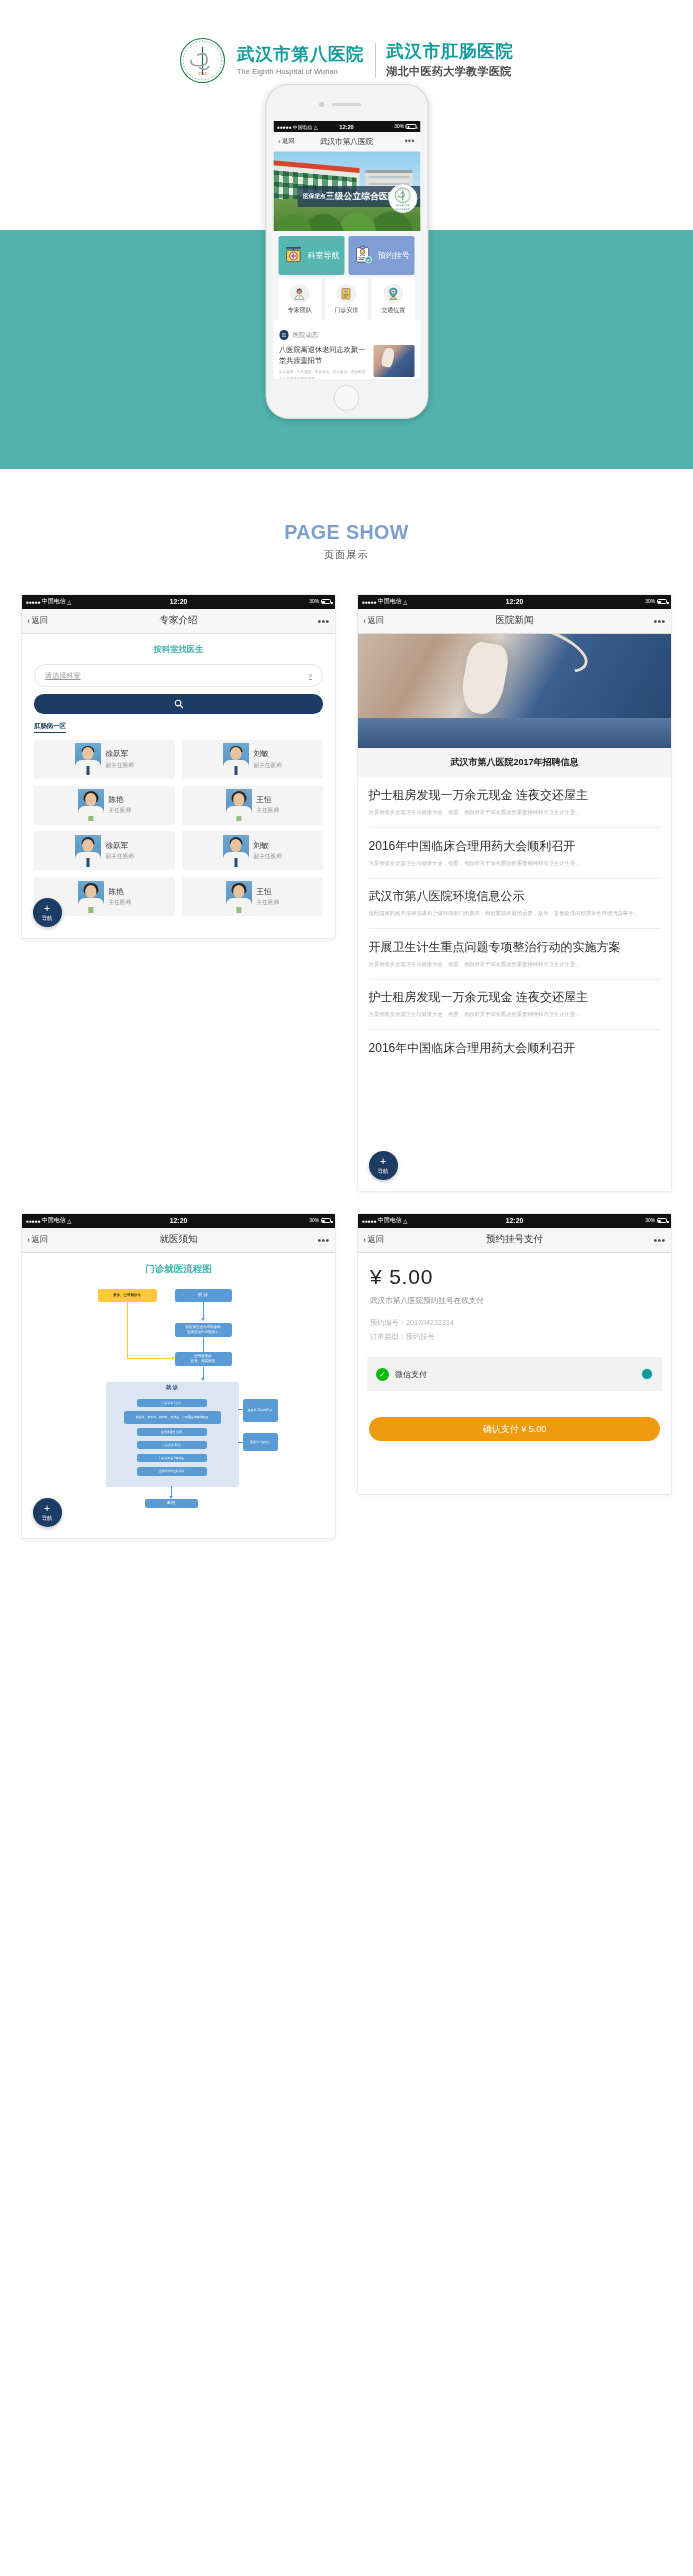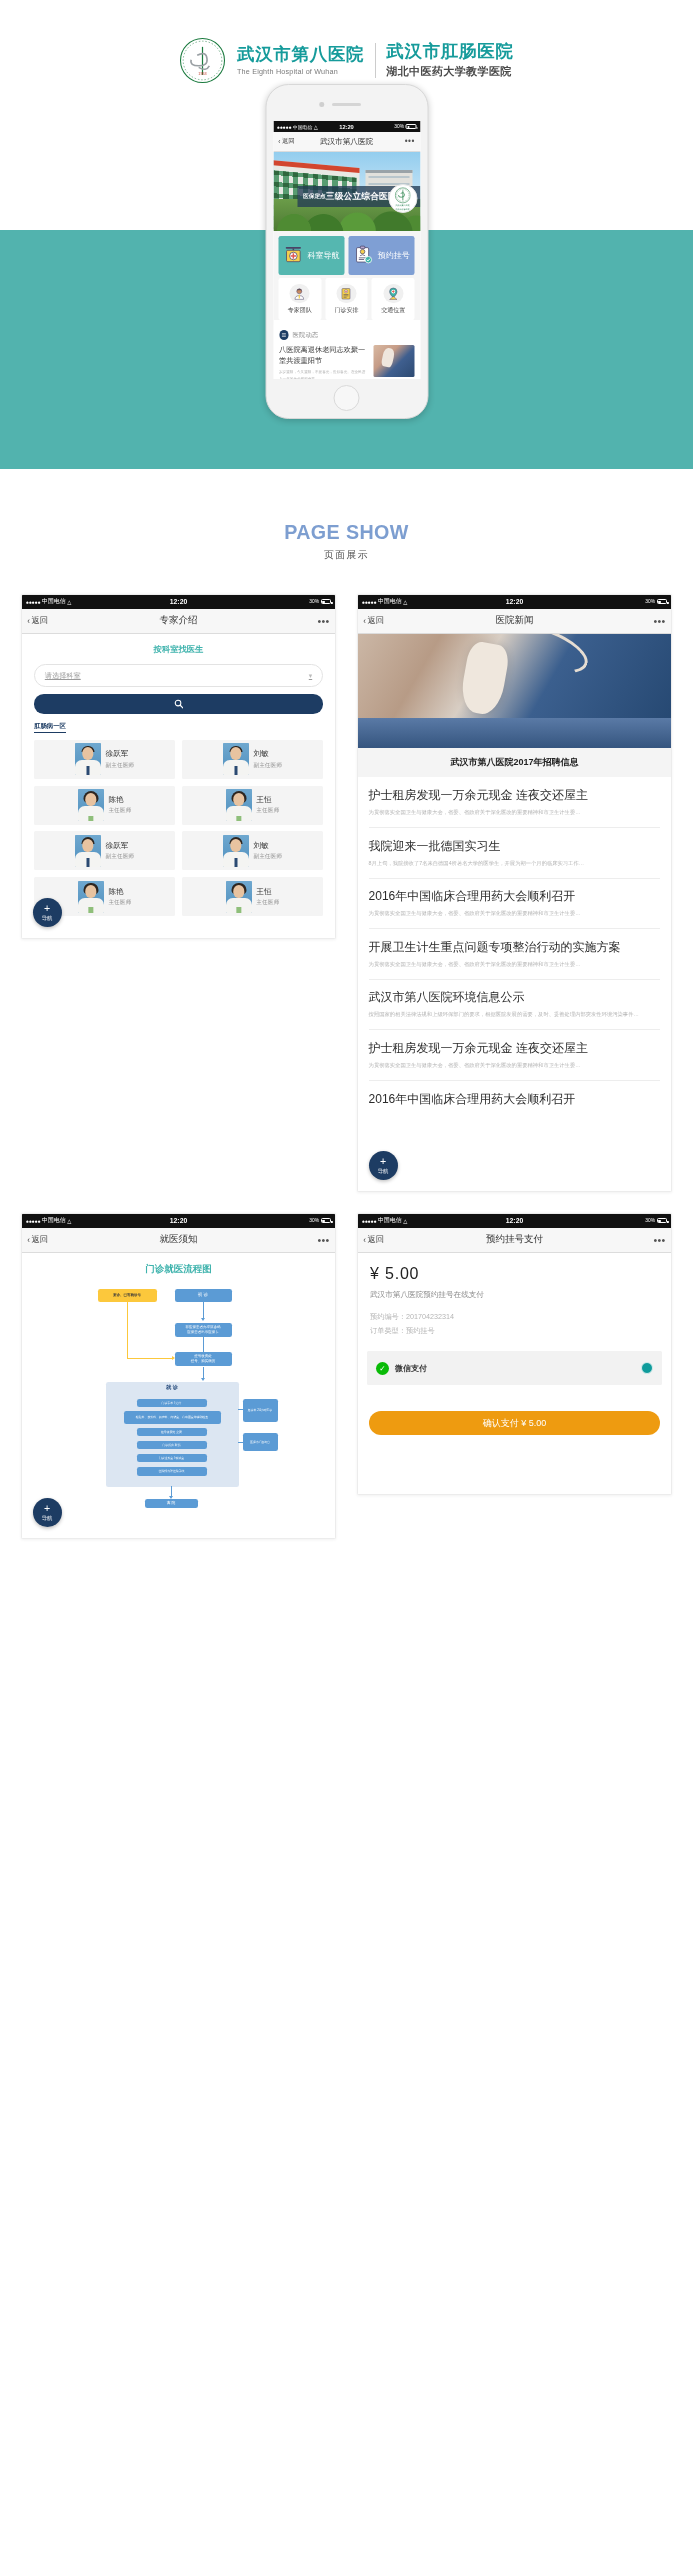--- a/index.html
+++ b/index.html
@@ -361,33 +361,33 @@
     border-top:3px solid #5b9bd5;
   }
   .fhead.r {
     border-top:2.3px solid transparent; border-bottom:2.3px solid transparent;
     border-left:3px solid #fcc83c; border-right:none;
   }
 
   
   .pay-body { background:#fff; }
   .pay-top { padding: 12px 12px 13.6px; }
-  .pay-amount { font-size: 16px; color:#222; font-weight:normal; letter-spacing:0.8px; }
+  .pay-amount { font-size: 21px; color:#222; font-weight:normal; letter-spacing:0.8px; }
   .pay-sub { font-size: 7.6px; color:#8c8c8c; margin-top: 6.8px; }
   .pay-meta { font-size: 7.2px; color:#b5b5b5; margin-top: 10.6px; line-height:1.9; }
   .pay-method {
     margin: 0 9px; background:#f2f2f2; border-radius:1.5px;
     display:flex; align-items:center; padding: 10.6px 9px; gap: 6px;
   }
   .wx-ico {
     width:13px; height:13px; border-radius:50%; background:#09bb07;
     display:flex; align-items:center; justify-content:center; color:#fff; font-size:7.6px;
     flex:0 0 auto;
   }
-  .pay-method-label { font-size:8px; color:#333; font-weight:bold; }
+  .pay-method-label { font-size:8px; color:#333; font-weight:normal; }
   .pay-radio {
     margin-left:auto; width:12px; height:12px; border-radius:50%;
     background:#0f9b9b; border:1.5px solid #d5ecec;
   }
   .pay-confirm {
     margin: 26px 10.6px 0; height: 24px; border-radius: 12px;
     background:#ee9b10; color:#fff; font-size:9px;
     display:flex; align-items:center; justify-content:center; gap:2.3px;
   }
   .bottom-pad { height: 45px; }
@@ -754,34 +754,30 @@
         <span class="sheet"></span>
       </div>
       <div class="news-feat">武汉市第八医院2017年招聘信息</div>
 
       <div class="news-list">
         <div class="nl-item">
           <div class="nl-title">护士租房发现一万余元现金 连夜交还屋主</div>
           <div class="nl-desc">为贯彻落实全国卫生与健康大会，省委、省政府关于深化医改的重要精神和市卫生计生委…</div>
         </div>
         <div class="nl-item">
-          <div class="nl-title">我院迎来一批德国实习生</div>
-          <div class="nl-desc">8月上旬，我院接收了7名来自德国4所著名大学的医学生，开展为期一个月的临床实习工作…</div>
-        </div>
-        <div class="nl-item">
           <div class="nl-title">2016年中国临床合理用药大会顺利召开</div>
           <div class="nl-desc">为贯彻落实全国卫生与健康大会，省委、省政府关于深化医改的重要精神和市卫生计生委…</div>
+        </div>
+        <div class="nl-item">
+          <div class="nl-title">武汉市第八医院环境信息公示</div>
+          <div class="nl-desc">按照国家的相关法律法规和上级环保部门的要求，根据医院发展的需要，及时、妥善处理内部突发性环境污染事件…</div>
         </div>
         <div class="nl-item">
           <div class="nl-title">开展卫生计生重点问题专项整治行动的实施方案</div>
           <div class="nl-desc">为贯彻落实全国卫生与健康大会，省委、省政府关于深化医改的重要精神和市卫生计生委…</div>
-        </div>
-        <div class="nl-item">
-          <div class="nl-title">武汉市第八医院环境信息公示</div>
-          <div class="nl-desc">按照国家的相关法律法规和上级环保部门的要求，根据医院发展的需要，及时、妥善处理内部突发性环境污染事件…</div>
         </div>
         <div class="nl-item">
           <div class="nl-title">护士租房发现一万余元现金 连夜交还屋主</div>
           <div class="nl-desc">为贯彻落实全国卫生与健康大会，省委、省政府关于深化医改的重要精神和市卫生计生委…</div>
         </div>
         <div class="nl-item">
           <div class="nl-title">2016年中国临床合理用药大会顺利召开</div>
         </div>
       </div>
 

